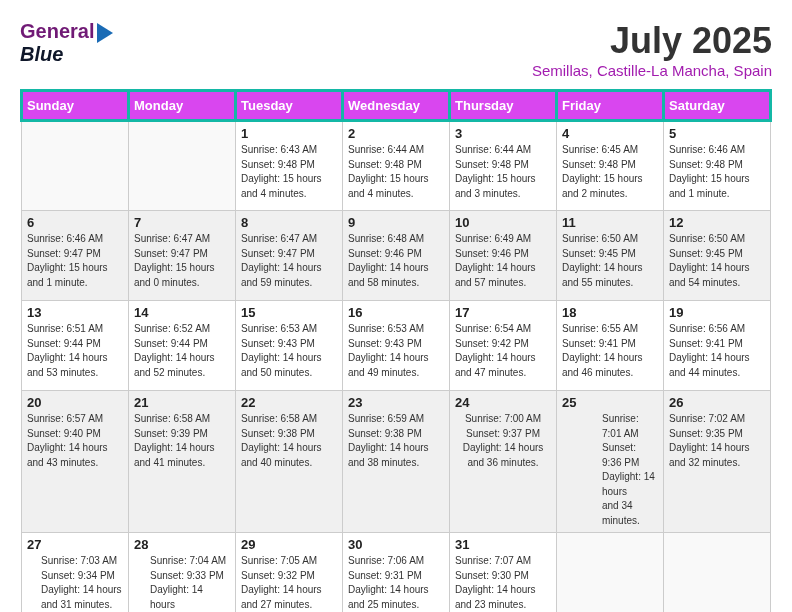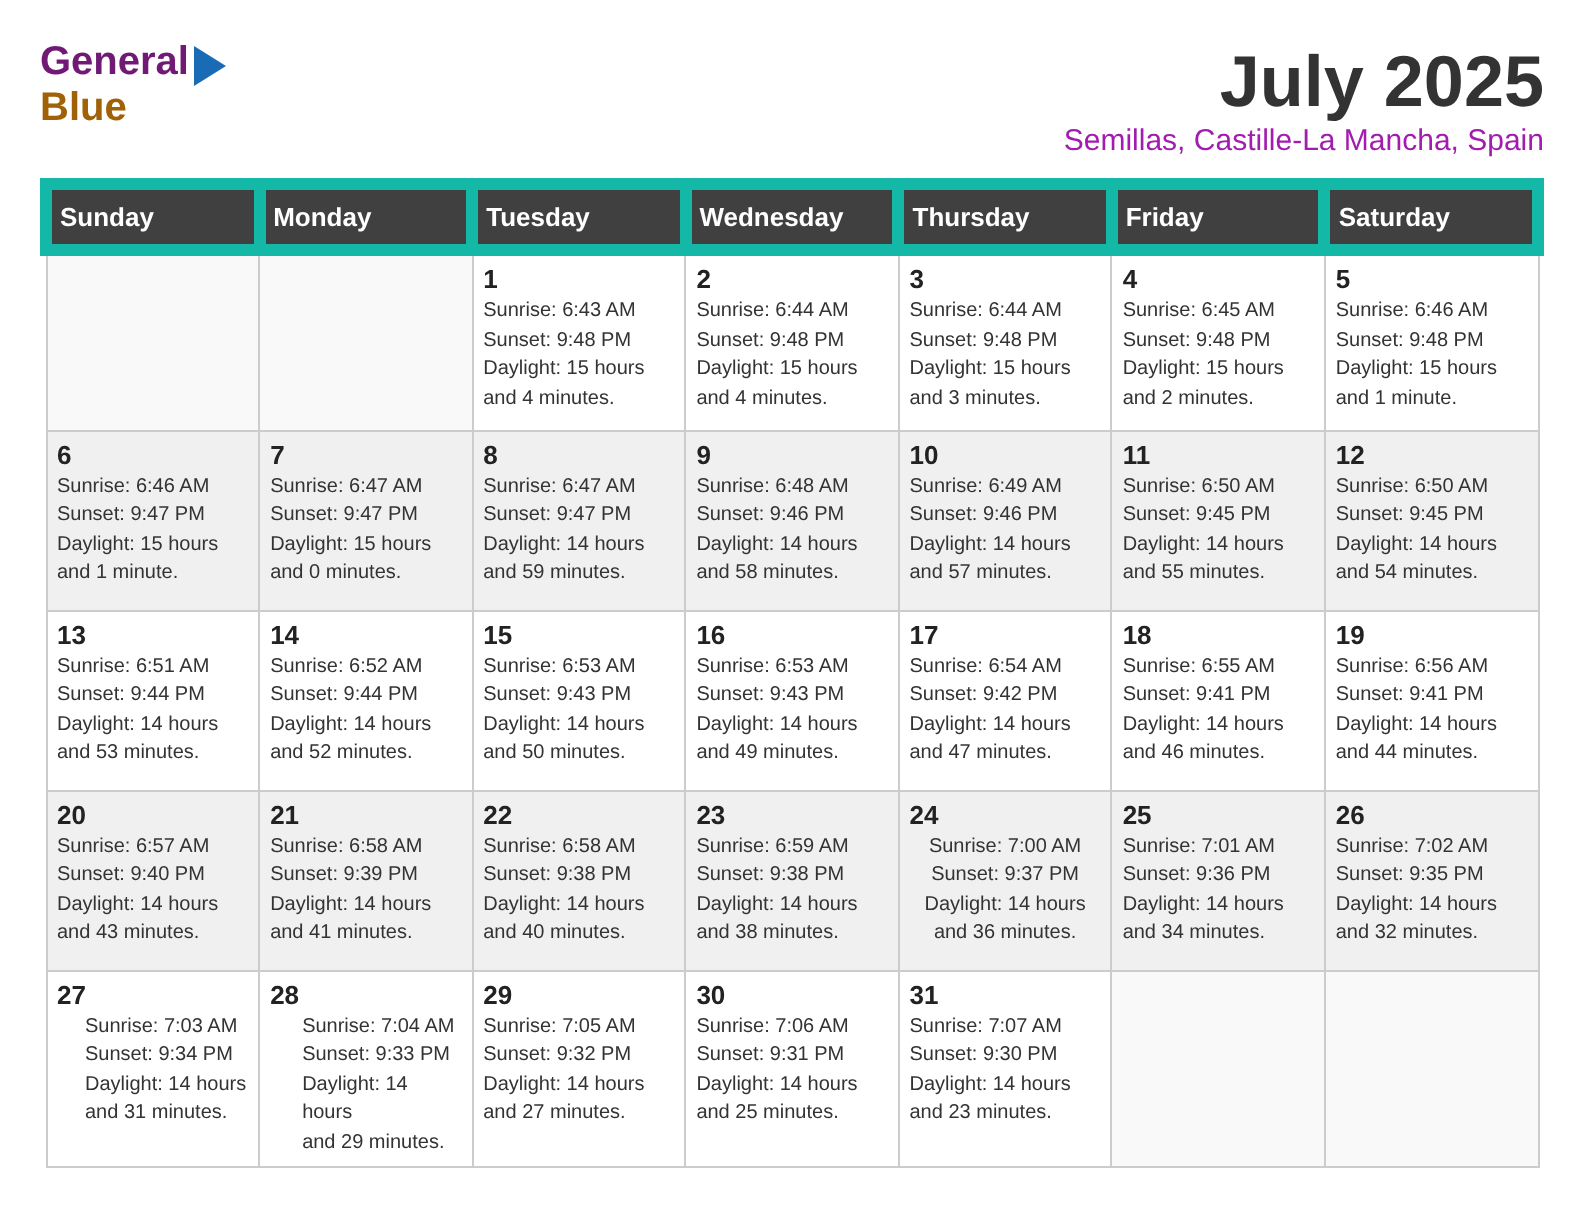--- a/index.html
+++ b/index.html
@@ -36,27 +36,27 @@
     .title-location {
       font-size: 15px;
       color: #a21caf;
     }
     .calendar {
       width: 100%;
       border-collapse: collapse;
       table-layout: fixed;
     }
     .calendar th {
-      background: #404040;
+      background: #d946ef;
       color: #fff;
       font-size: 13px;
       font-weight: bold;
       padding: 6px 4px;
       text-align: left;
-      border: 6px solid #14b8a6;
+      border: 3px solid #14b8a6;
     }
     .calendar td {
       border: 1px solid #ccc;
       vertical-align: top;
       padding: 4px 5px;
       font-size: 10.5px;
       color: #333;
       height: 90px;
       background: #fff;
     }
@@ -82,21 +82,21 @@
 </head>
 <body>
 
 <div class="header-area">
   <div class="logo">
     <div class="logo-line">
       <span style="font-size:20px;font-weight:bold;color:#701a75;">General</span>
       <span style="display:inline-block;width:0;height:0;border-top:10px solid transparent;border-bottom:10px solid transparent;border-left:16px solid #1a6bb5;margin-left:3px;margin-top:2px;"></span>
     </div>
     <div>
-      <span style="font-size:20px;font-weight:bold;color:#a16207;">Blue</span>
+      <span style="font-size:20px;font-weight:bold;color:#0f172a;font-style:italic;">Blue</span>
     </div>
   </div>
   <div class="title-area">
     <div class="title-month">July 2025</div>
     <div class="title-location">Semillas, Castille-La Mancha, Spain</div>
   </div>
 </div>
 
 <table class="calendar">
   <thead>
@@ -283,21 +283,21 @@
         </td>
         <td>
           <span class="day-num">24</span>
           <div class="day-info" style="white-space: pre-line; text-align: center;">Sunrise: 7:00 AM
 Sunset: 9:37 PM
 Daylight: 14 hours
 and 36 minutes.</div>
         </td>
         <td>
           <span class="day-num">25</span>
-          <div class="day-info" style="white-space: pre-line;">Sunrise: 7:01 AM
+          <div class="day-info" style="white-space: pre-line; margin-left: 40px;">Sunrise: 7:01 AM
 Sunset: 9:36 PM
 Daylight: 14 hours
 and 34 minutes.</div>
         </td>
         <td>
           <span class="day-num">26</span>
           <div class="day-info" style="white-space: pre-line;">Sunrise: 7:02 AM
 Sunset: 9:35 PM
 Daylight: 14 hours
 and 32 minutes.</div>

